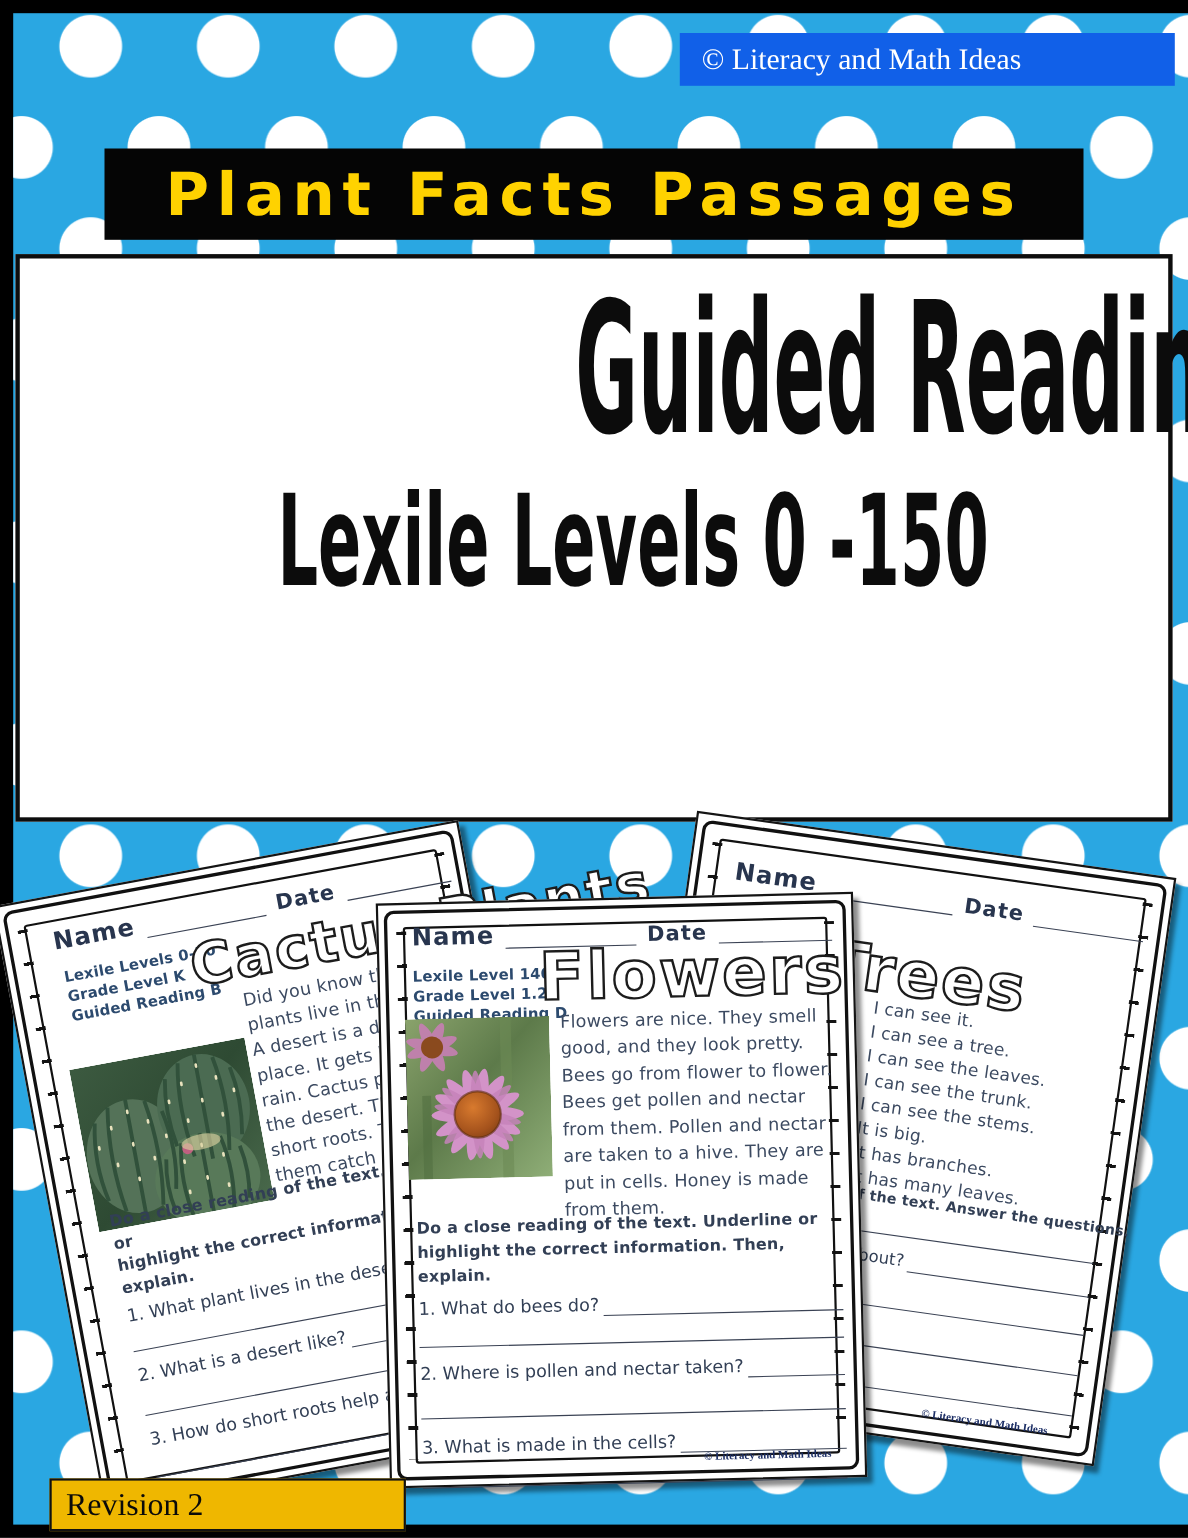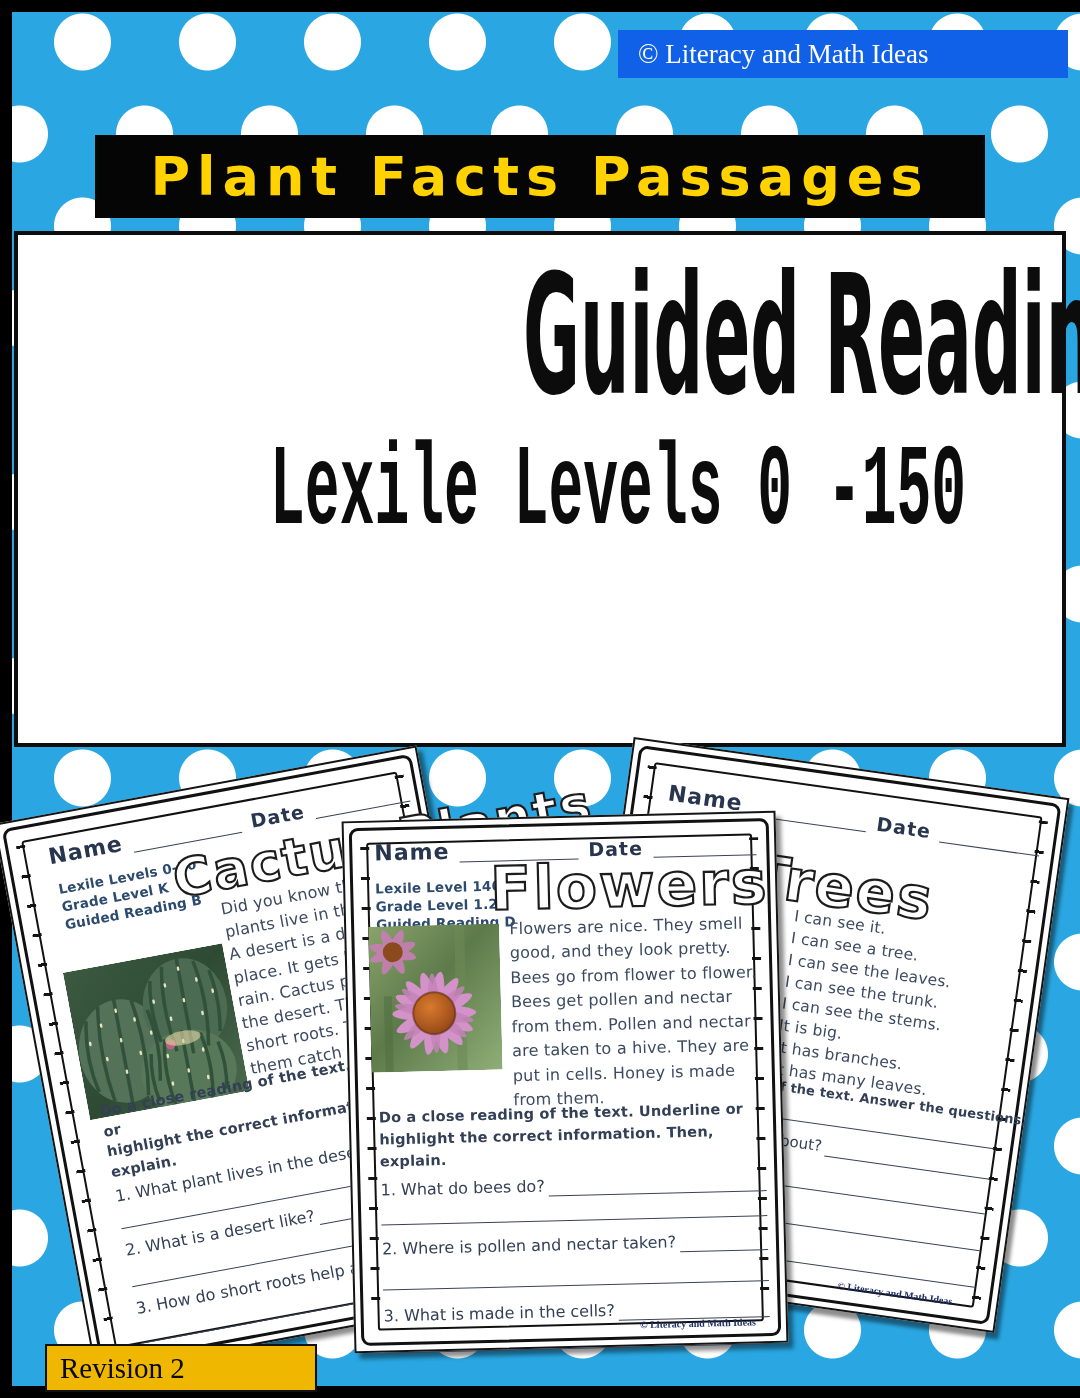--- a/index.html
+++ b/index.html
@@ -24,21 +24,21 @@
   
   .titlebox{position:absolute;left:14px;top:231px;width:1052px;height:516px;background:#fff;
             border:4px solid #0d0d0d;box-sizing:border-box;text-align:center;z-index:2;
             padding-top:10px;}
   .tline{color:#0c0c0c;font-weight:700;white-space:nowrap;}
   .tline span{display:inline-block;}
   .tl1{line-height:182px;font-size:148px;}
   .tl1 span{transform:scale(0.47,1.12);transform-origin:center;}
   .tl2{line-height:172px;font-size:158px;}
   .tl2 span{transform:scale(0.60,1.05);transform-origin:center;}
-  .tl3{line-height:132px;font-size:100px;font-family:Liberation Mono, monospace;}
+  .tl3{line-height:132px;font-size:100px;}
   .tl3 span{transform:scale(0.58,1.15);transform-origin:center;}
   
   .sheet{position:absolute;background:#fff;border:2px solid #141414;box-sizing:border-box;
          box-shadow:5px 6px 4px rgba(0,0,0,0.45);}
   .sheet-cactus{left:41px;top:780px;width:430px;height:560px;transform:rotate(-10.5deg);z-index:4;}
   .sheet-trees{left:594px;top:765px;width:440px;height:540px;transform:rotate(8deg);z-index:3;}
   .sheet-flowers{left:348px;top:816px;width:434px;height:532px;transform:rotate(-1.4deg);z-index:5;}
   .frame{position:absolute;left:5px;top:5px;right:5px;bottom:5px;border:3.5px solid #111;
          border-radius:9px;}
   .inner{position:absolute;left:14px;top:12px;right:14px;bottom:12px;border:2px solid #111;
@@ -98,21 +98,21 @@
   .sheet-trees .pbody{left:182px;top:142px;width:230px;font-size:15.5px;line-height:1.42;}
   .sheet-trees .qa{left:38px;top:316px;right:24px;}
   .sheet-trees .instr{font-size:13px;white-space:nowrap;}
   .sheet-trees .r0{margin-top:24px;}
   .sheet-trees .q1{margin-top:12px;}
   .sheet-trees .q1 .qtext{font-size:15px;}
   .sheet-trees .r1{margin-top:34px;} .sheet-trees .r2{margin-top:36px;}
   .sheet-trees .r3{margin-top:36px;}
   .sheet-trees .pcopy{right:44px;bottom:18px;}
   
-  .revision{position:absolute;left:45px;top:1344px;width:272px;height:48px;background:#EFB700;
+  .revision{position:absolute;left:45px;top:1344px;width:324px;height:48px;background:#EFB700;
             border:2px solid #111;box-sizing:border-box;z-index:8;
             font-family:"Liberation Serif",serif;font-size:29px;color:#0a0a0a;
             line-height:44px;padding-left:13px;}
 </style>
 </head>
 <body>
 
 <div class="canvas">
   <div class="bg"></div>
 

